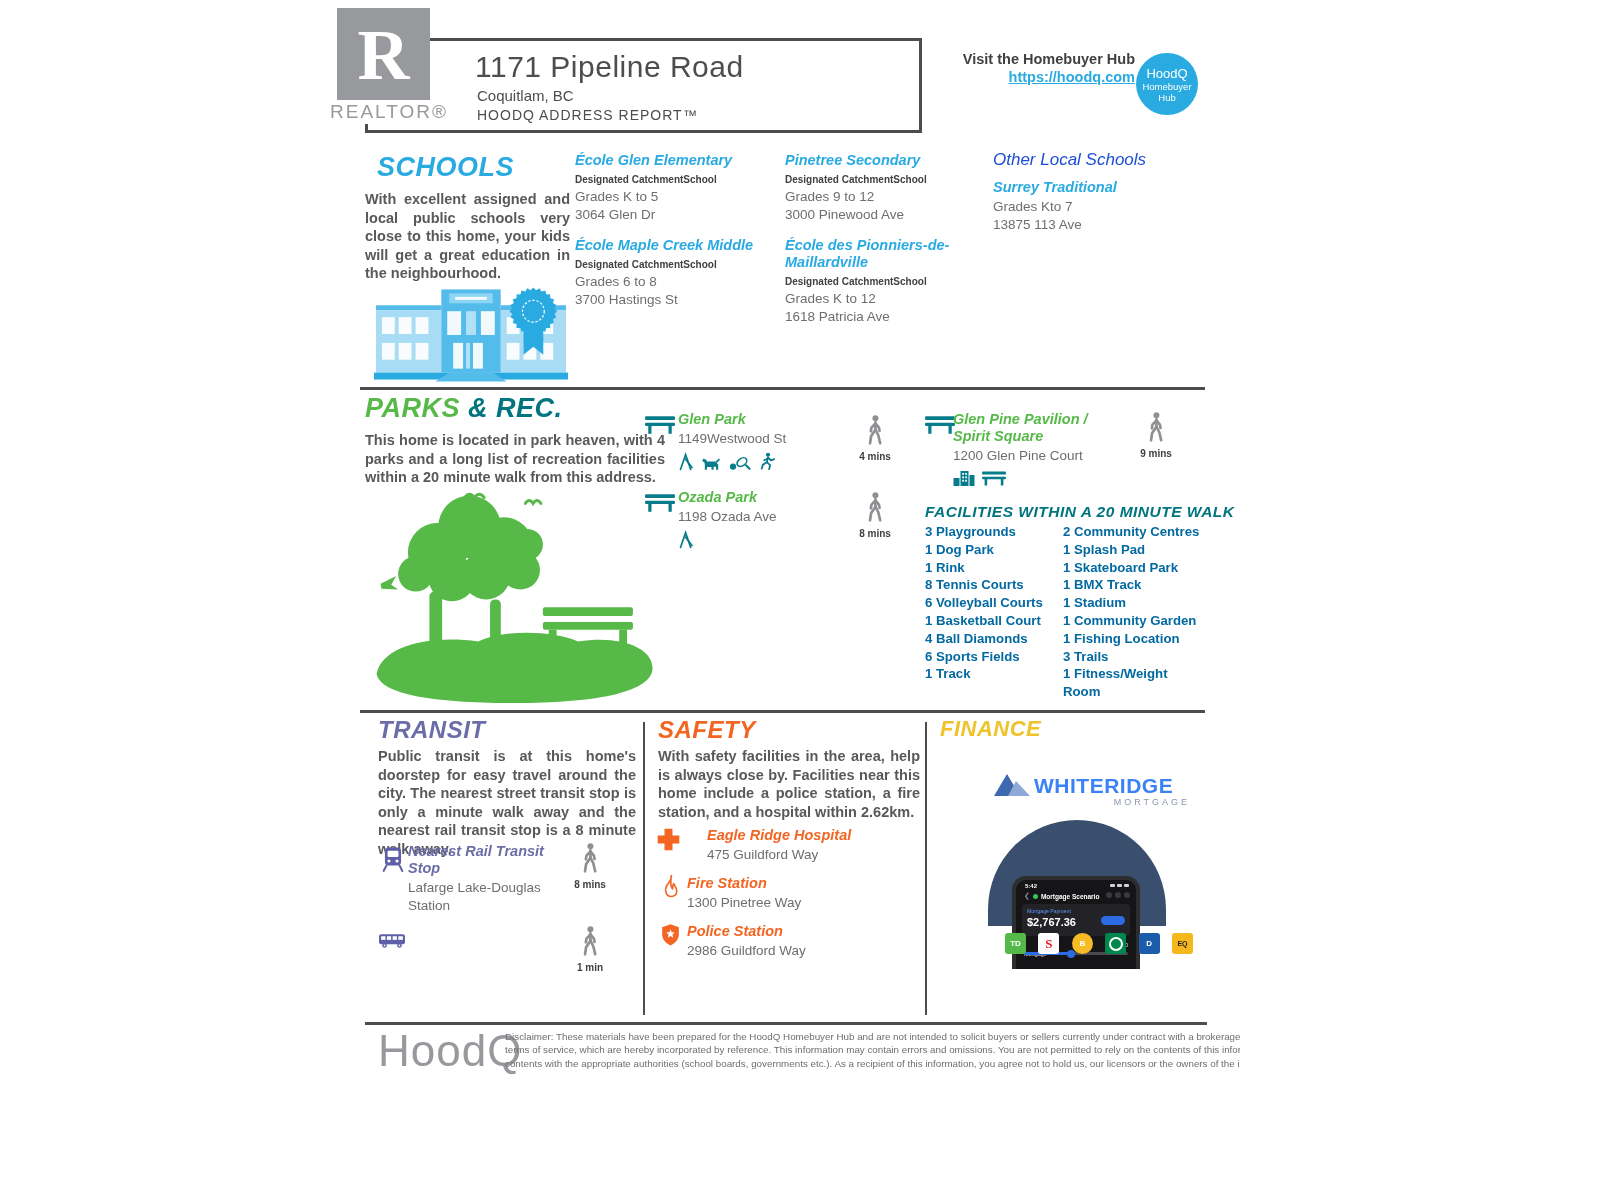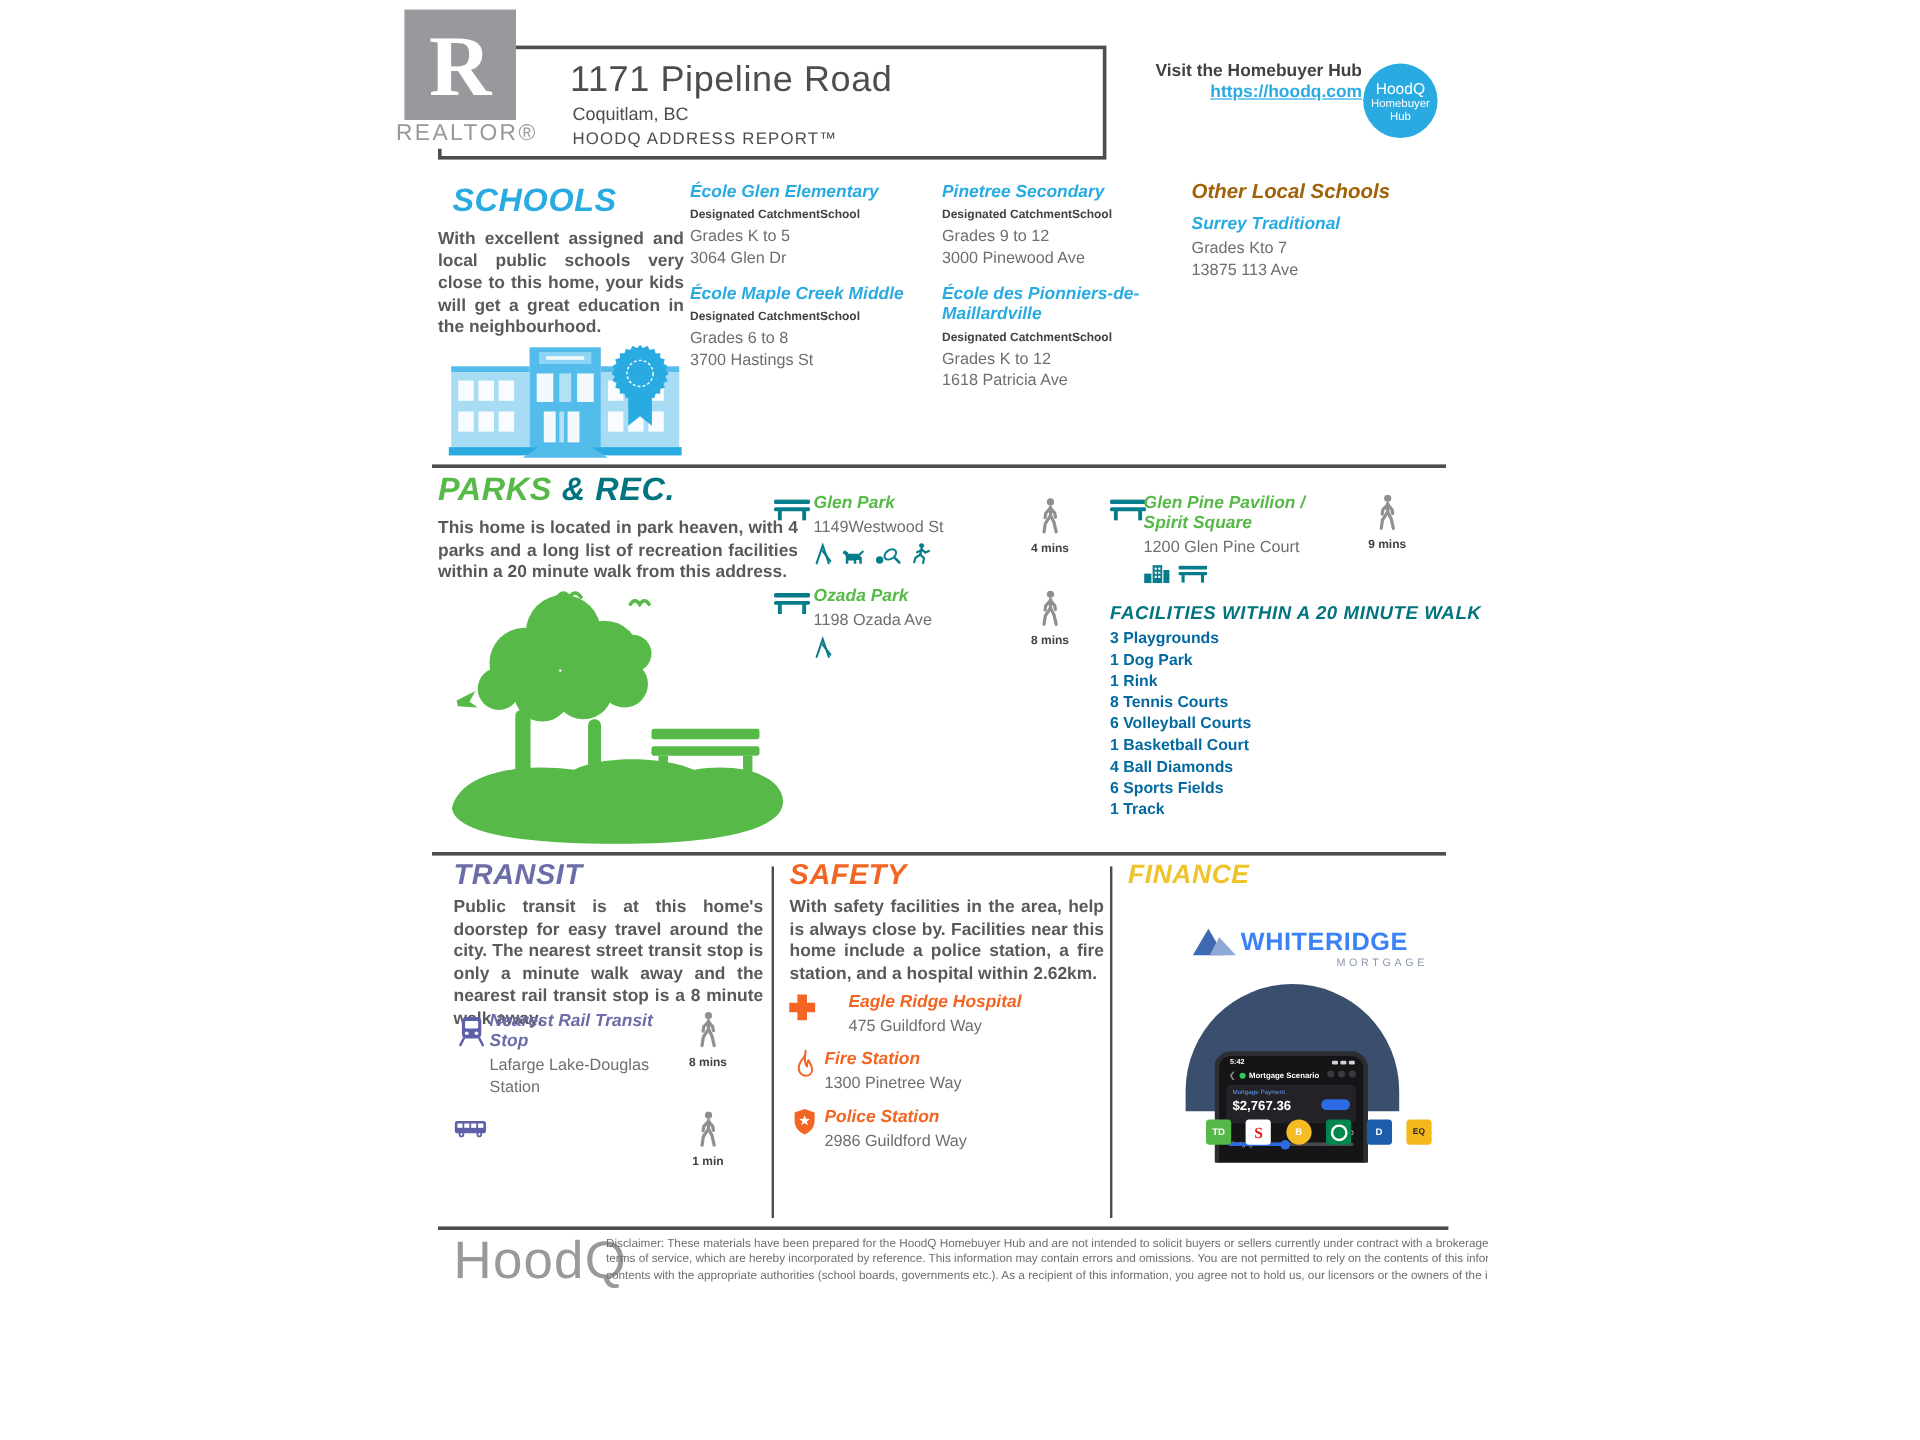--- a/index.html
+++ b/index.html
@@ -154,21 +154,21 @@
     <div class="meta">Grades 9 to 12</div>
     <div class="meta">3000 Pinewood Ave</div>
   </div>
   <div class="abs entry" style="left:785px;top:237px;width:180px;">
     <div class="name blue">École des Pionniers-de-Maillardville</div>
     <div class="type">Designated CatchmentSchool</div>
     <div class="meta">Grades K to 12</div>
     <div class="meta">1618 Patricia Ave</div>
   </div>
 
-  <div class="abs" style="left:993px;top:150px;font-size:17px;font-weight:bold;font-style:italic;color:#a16207;">Other Local Schools</div>
+  <div class="abs" style="left:993px;top:150px;font-size:17px;font-weight:normal;font-style:italic;color:#1d4ed8;">Other Local Schools</div>
   <div class="abs entry" style="left:993px;top:179px;width:210px;">
     <div class="name blue">Surrey Traditional</div>
     <div class="meta">Grades Kto 7</div>
     <div class="meta">13875 113 Ave</div>
   </div>
 
   <div class="abs hr" style="left:360px;top:387px;width:845px;"></div>
 
   <div class="abs sec-title" style="left:365px;top:393px;font-size:27px;">
     <span class="green">PARKS</span>
@@ -336,20 +336,31 @@
     <div class="fac-item">3 Playgrounds</div>
     <div class="fac-item">1 Dog Park</div>
     <div class="fac-item">1 Rink</div>
     <div class="fac-item">8 Tennis Courts</div>
     <div class="fac-item">6 Volleyball Courts</div>
     <div class="fac-item">1 Basketball Court</div>
     <div class="fac-item">4 Ball Diamonds</div>
     <div class="fac-item">6 Sports Fields</div>
     <div class="fac-item">1 Track</div>
   </div>
+  <div class="abs" style="left:1063px;top:523px;width:145px;">
+    <div class="fac-item">2 Community Centres</div>
+    <div class="fac-item">1 Splash Pad</div>
+    <div class="fac-item">1 Skateboard Park</div>
+    <div class="fac-item">1 BMX Track</div>
+    <div class="fac-item">1 Stadium</div>
+    <div class="fac-item">1 Community Garden</div>
+    <div class="fac-item">1 Fishing Location</div>
+    <div class="fac-item">3 Trails</div>
+    <div class="fac-item">1 Fitness/Weight Room</div>
+  </div>
 
   <div class="abs hr" style="left:360px;top:710px;width:845px;"></div>
 
   <div class="abs sec-title purple" style="left:378px;top:716px;font-size:24px;">TRANSIT</div>
   <div class="abs desc" style="left:378px;top:747px;width:258px;">Public transit is at this home's doorstep for easy travel around the city. The nearest street transit stop is only a minute walk away and the nearest rail transit stop is a 8 minute walk away.</div>
 
   <svg class="abs" style="left:381px;top:846px;" width="24" height="27" viewBox="0 0 22 24">
     <g stroke="#5D5FA8" stroke-width="1.8" stroke-linecap="round">
         <path d="M5 17.5 2.4 22.5"></path>
         <path d="M17 17.5 19.6 22.5"></path>

